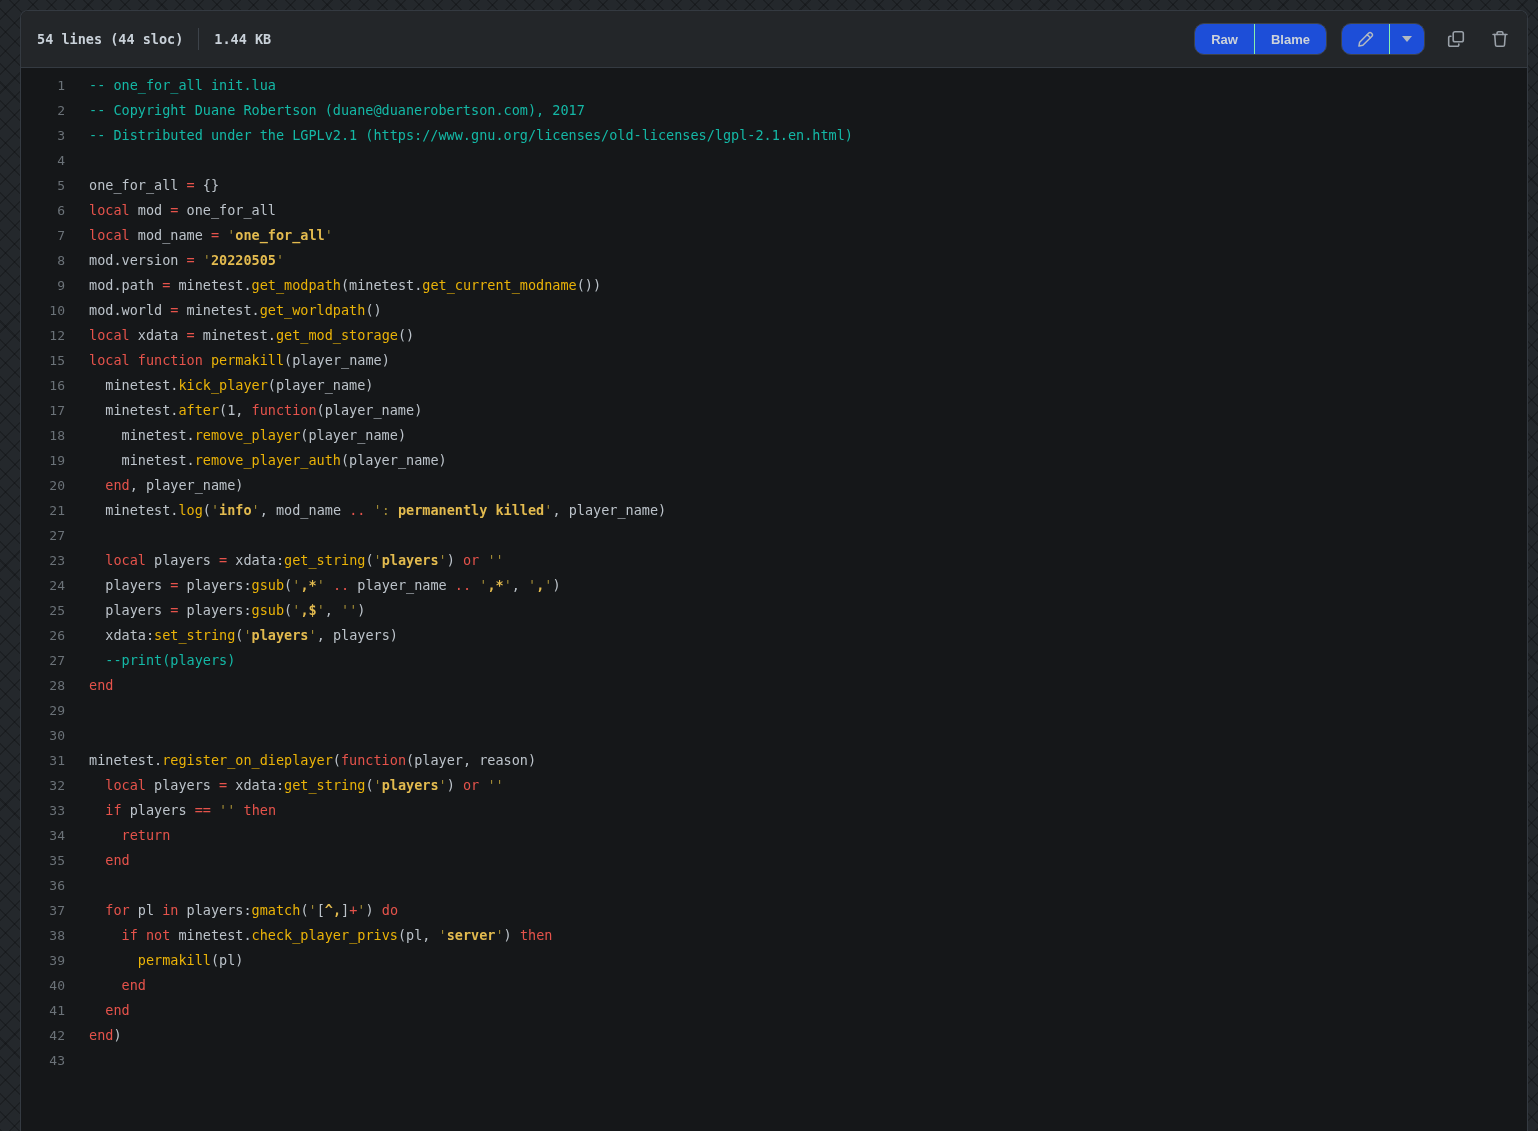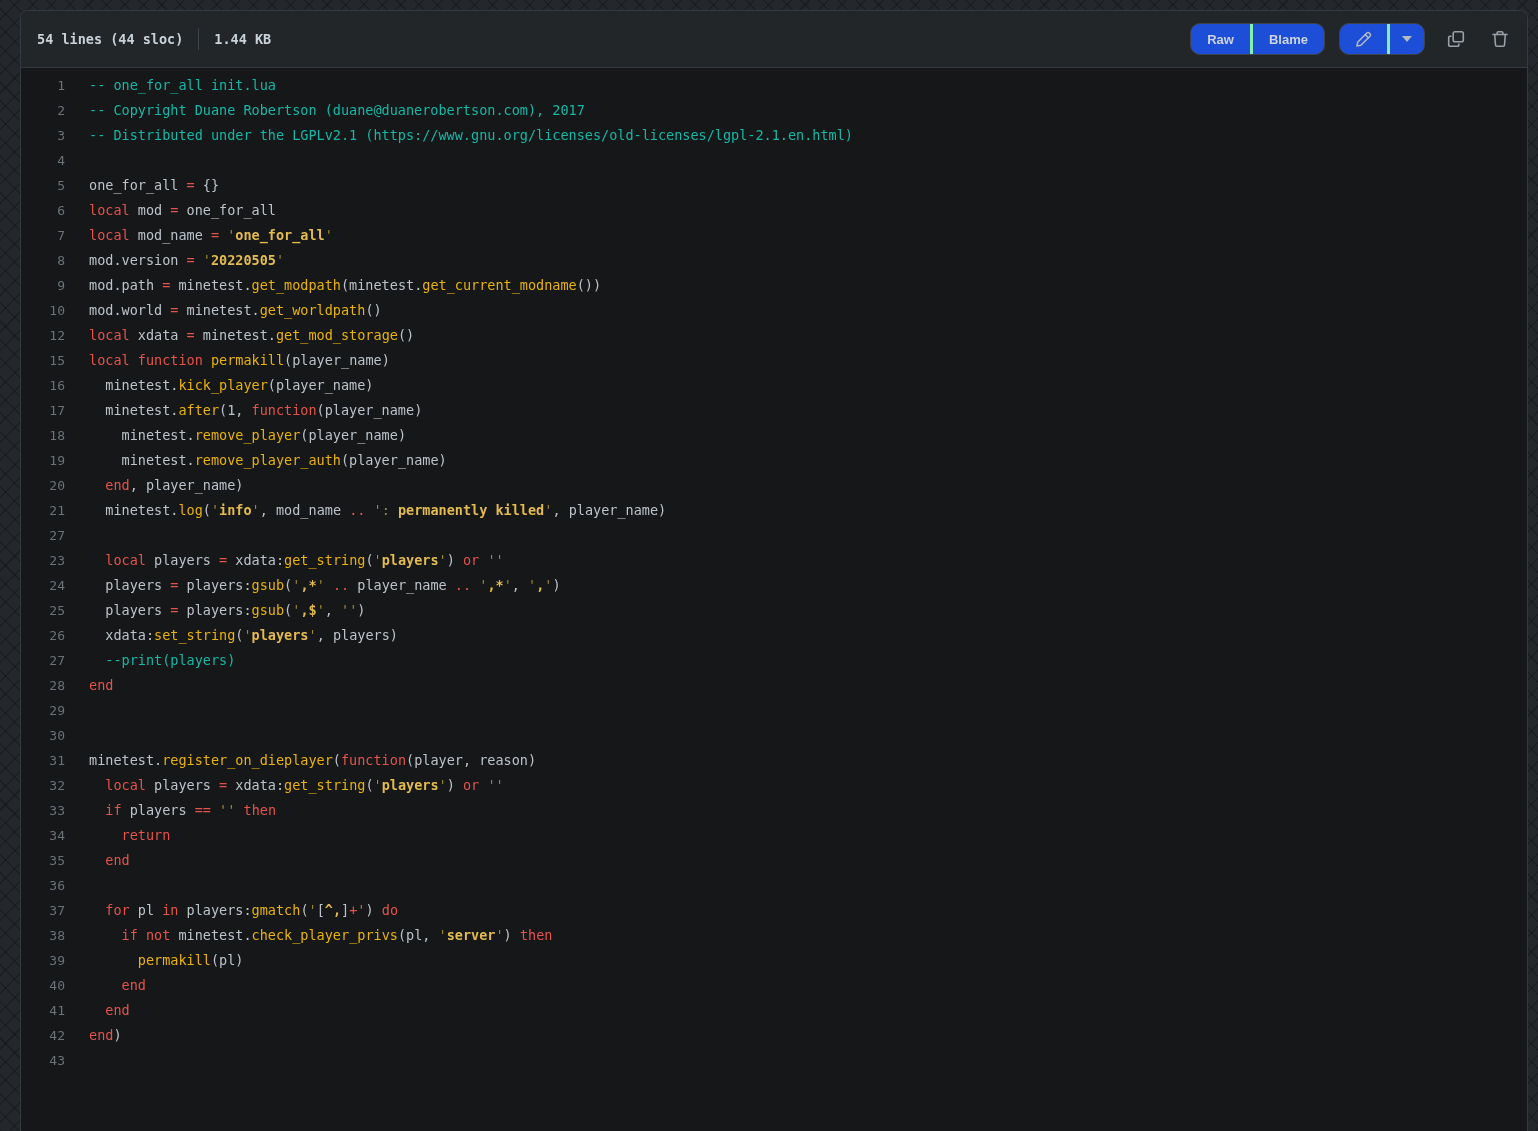--- a/index.html
+++ b/index.html
@@ -54,21 +54,21 @@
   }
   .btn {
     height: 30px; padding: 0 16px;
     background: transparent;
     color: #cdd3da;
     font-family: "Liberation Sans", sans-serif;
     font-size: 13px; font-weight: bold;
     border: none; display: flex; align-items: center; justify-content: center;
     cursor: pointer;
   }
-  .btn + .btn { border-left: 3px solid #86efac; }
+  .btn + .btn { border-left: 1px solid #86efac; }
   .icon-seg { padding: 0 15px; color: #b3bac1; }
   .icon-seg.caret { padding: 0 12px; }
   .icon-btn {
     background: none; border: none;
     color: #9aa1a9; padding: 4px;
     margin-left: 18px; cursor: pointer; display: flex;
   }
   svg { display: block; }
   
   .code {

